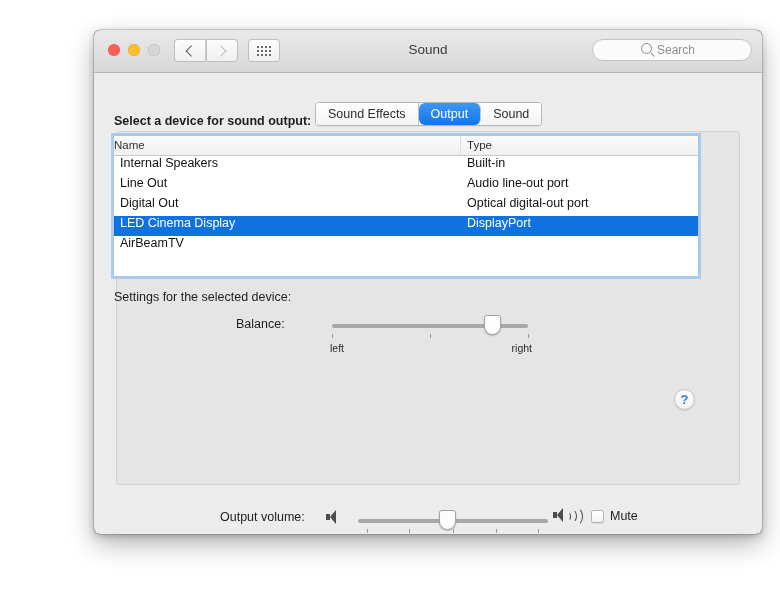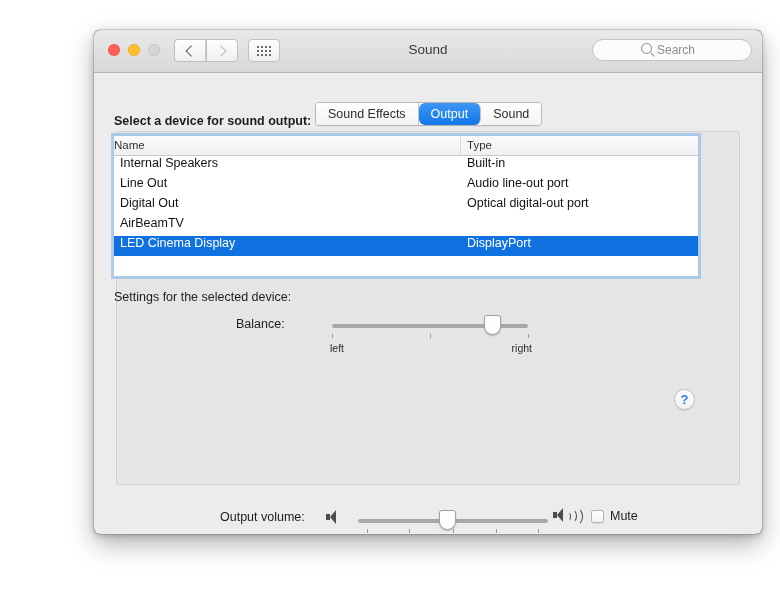--- a/index.html
+++ b/index.html
@@ -408,27 +408,27 @@
         <div class="c2">Built-in</div>
       </div>
       <div class="trow">
         <div class="c1">Line Out</div>
         <div class="c2">Audio line-out port</div>
       </div>
       <div class="trow">
         <div class="c1">Digital Out</div>
         <div class="c2">Optical digital-out port</div>
       </div>
+      <div class="trow selected">
+        <div class="c1">LED Cinema Display</div>
+        <div class="c2">DisplayPort</div>
+      </div>
       <div class="trow">
         <div class="c1">AirBeamTV</div>
         <div class="c2"></div>
-      </div>
-      <div class="trow selected">
-        <div class="c1">LED Cinema Display</div>
-        <div class="c2">DisplayPort</div>
       </div>
     </div>
 
     <div id="settings-label">Settings for the selected device:</div>
 
     <div id="balance-label">Balance:</div>
 
     <div id="balance-slider">
       <div class="track"></div>
       <div class="tick" style="left:0%"></div>

